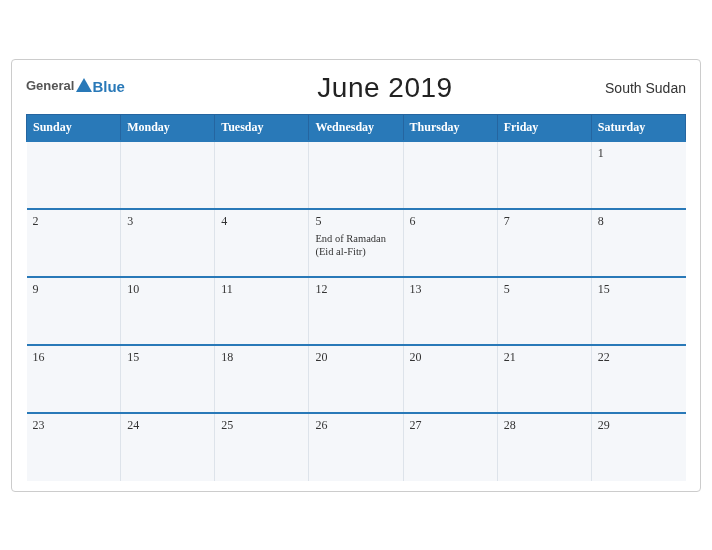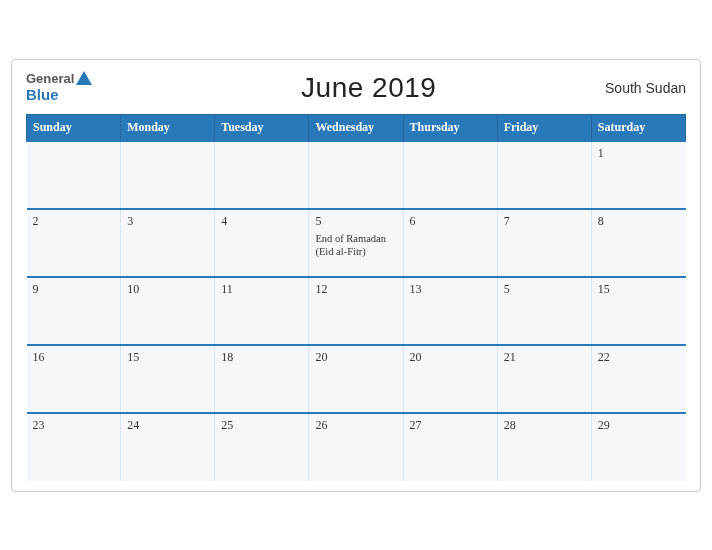--- a/index.html
+++ b/index.html
@@ -21,21 +21,20 @@
       padding: 12px 14px 10px;
     }
     .cal-header {
       display: flex;
       align-items: center;
       justify-content: space-between;
       margin-bottom: 10px;
     }
     .logo-area {
       display: flex;
-      flex-direction: column;
       font-size: 13px;
       line-height: 1.1;
     }
     .logo-general {
       color: #555;
       font-weight: bold;
       font-size: 13px;
     }
     .logo-blue {
       color: #2979b8;

